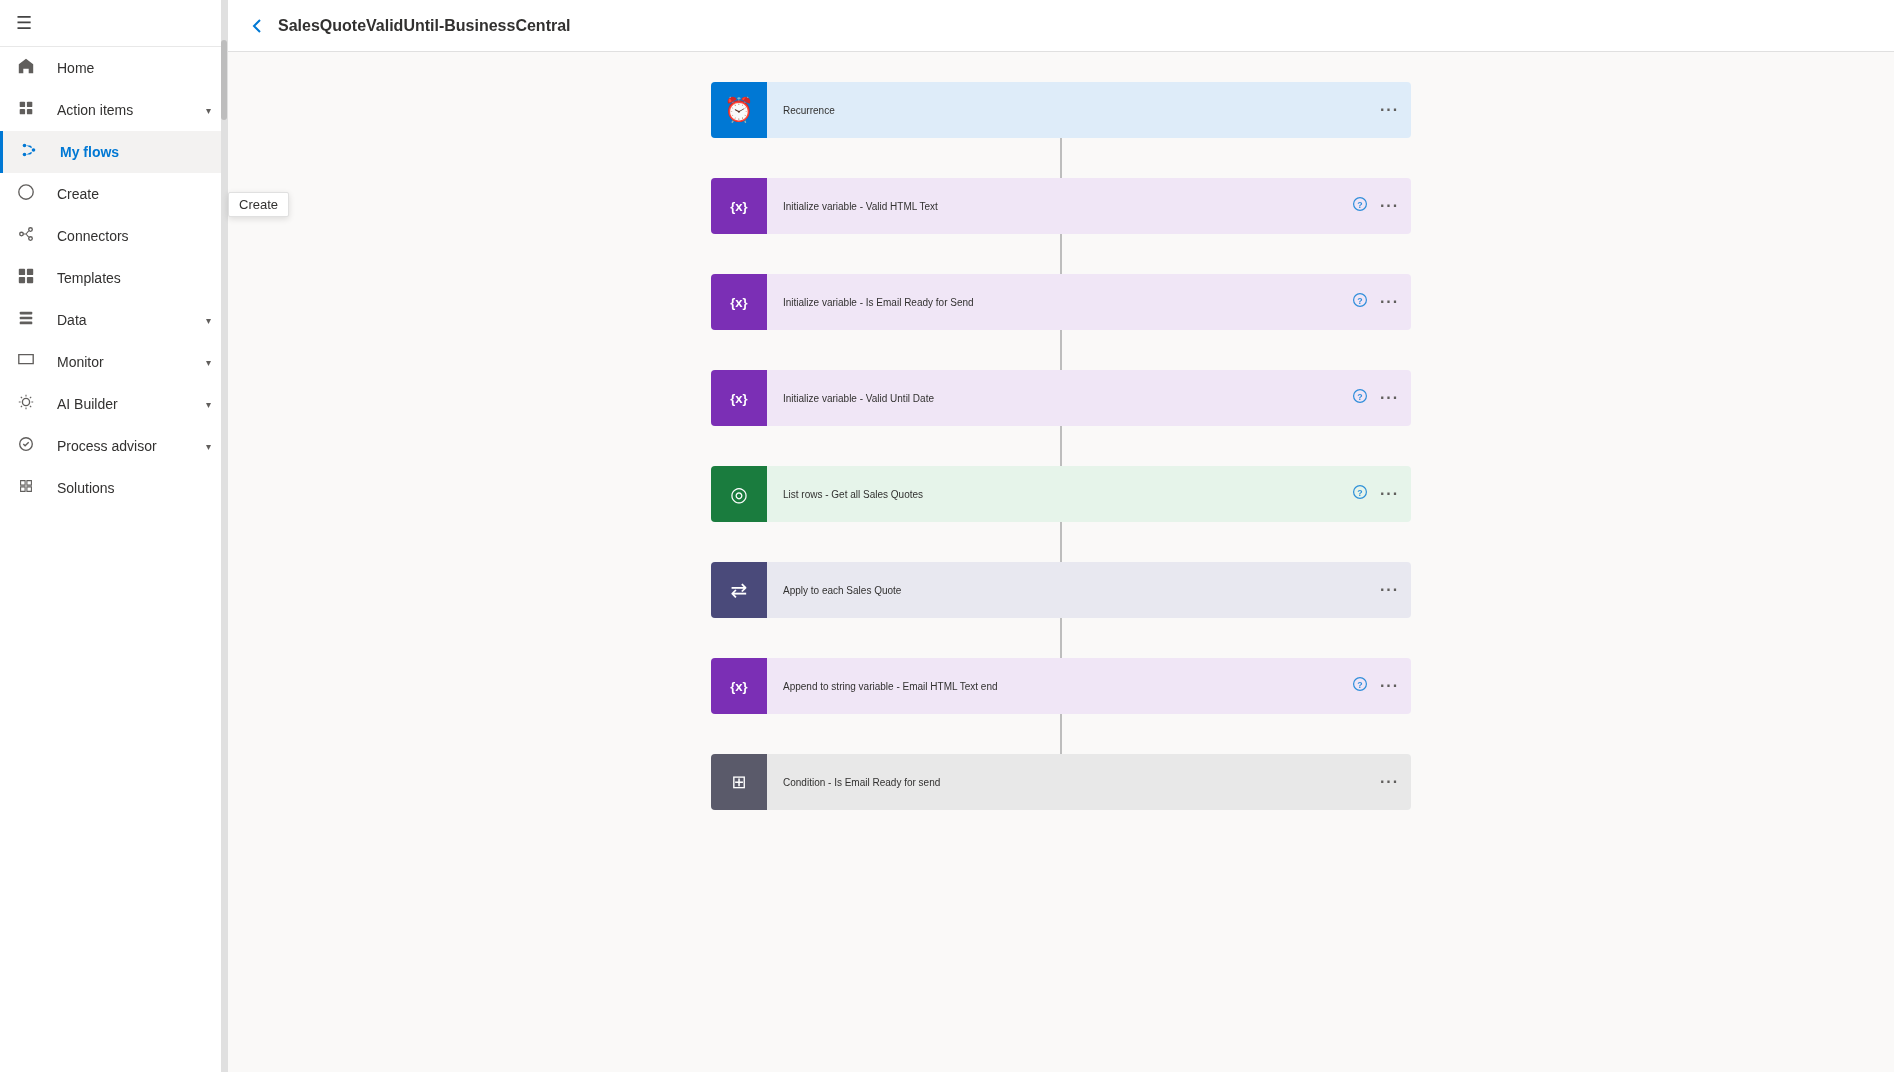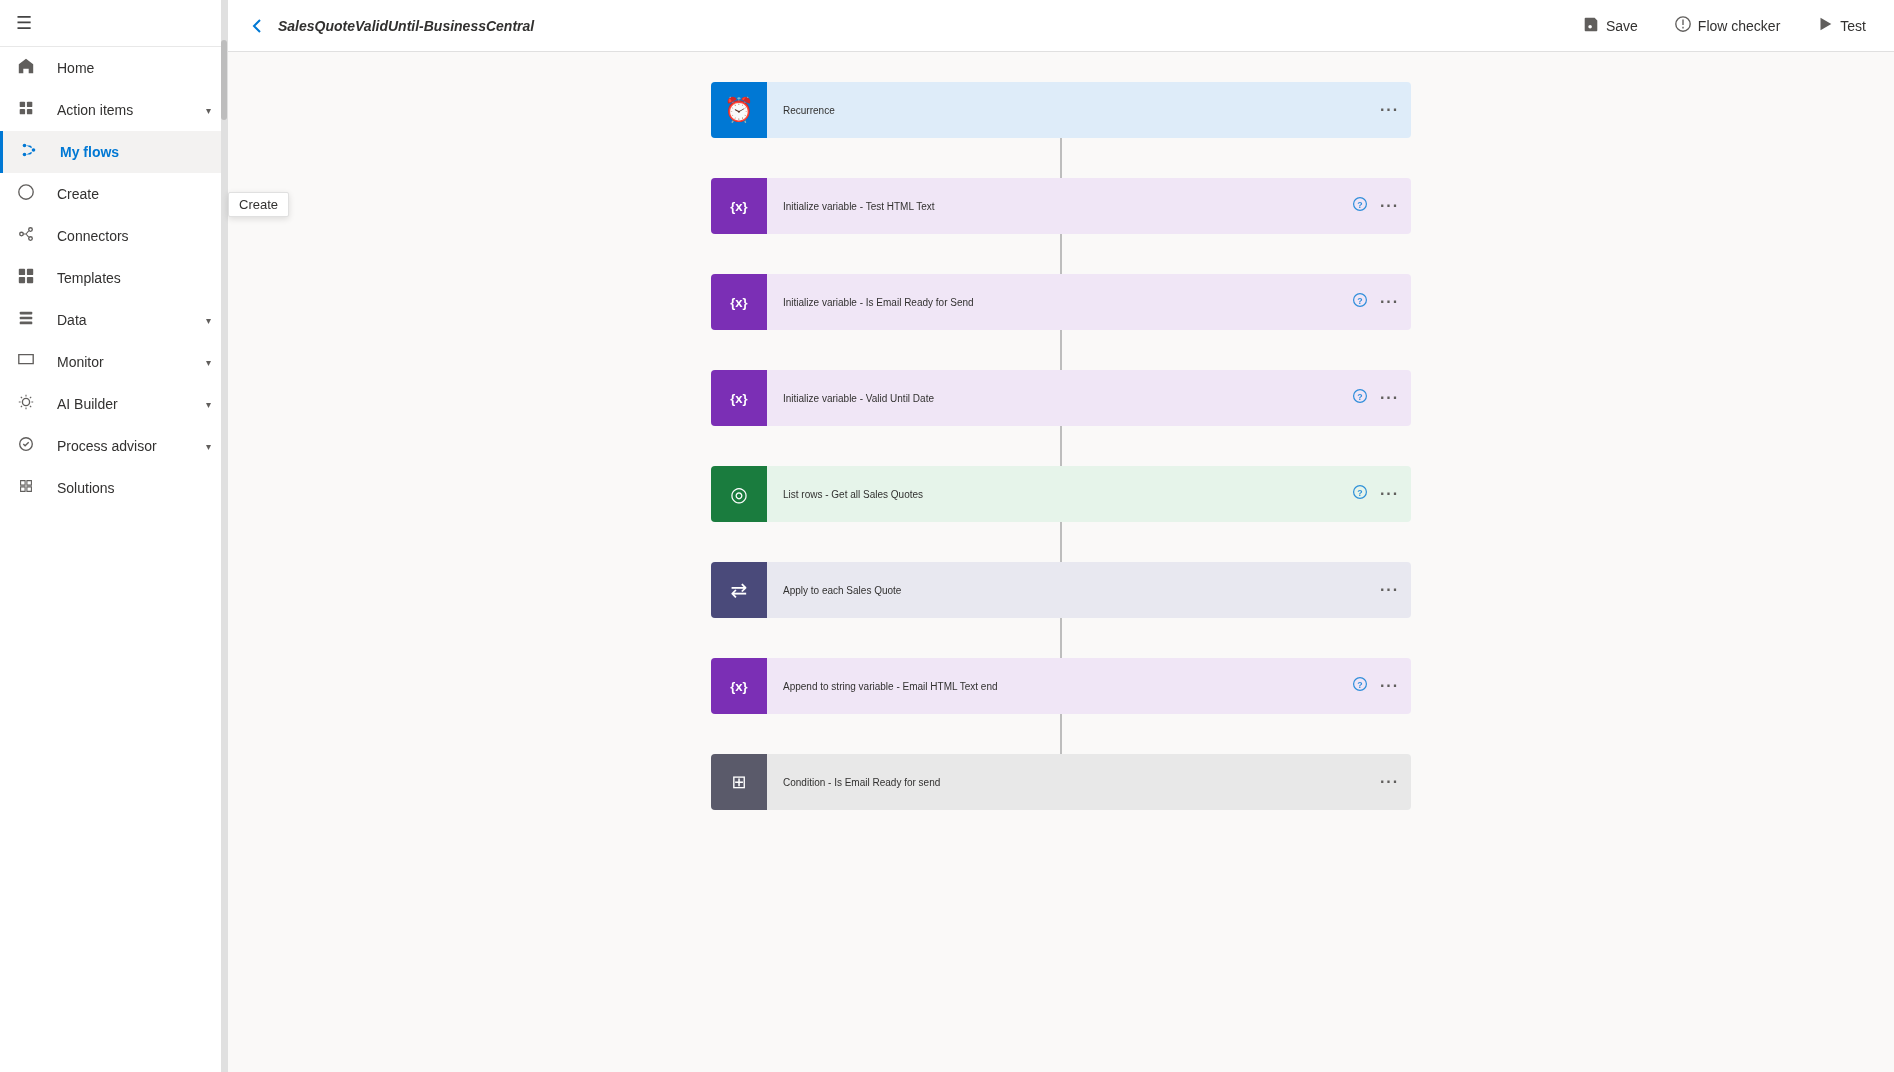--- a/index.html
+++ b/index.html
@@ -106,25 +106,24 @@
       gap: 10px;
     }
     .back-btn {
       color: #0078d4;
       font-size: 18px;
       cursor: pointer;
       display: flex;
       align-items: center;
     }
     .page-title {
-      font-size: 14px;
+      font-size: 16px;
       font-weight: 600;
       color: #323130;
       flex: 1;
-      font-style: italic;
     }
     .header-actions {
       display: flex;
       align-items: center;
       gap: 20px;
     }
     .header-btn {
       display: flex;
       align-items: center;
       gap: 6px;
@@ -375,65 +374,38 @@
 
 <div class="main">
 
   <div class="header">
     <div class="back-btn">
       <svg width="20" height="20" viewBox="0 0 20 20" fill="#0078d4">
           <path d="M12 4l-6 6 6 6" stroke="#0078d4" stroke-width="2" fill="none"></path>
         </svg>
     </div>
     <span class="page-title">SalesQuoteValidUntil-BusinessCentral</span>
-    <div class="header-actions">
-      <div class="header-btn">
-        <span class="header-btn-icon">
-          <svg width="18" height="18" viewBox="0 0 20 20" fill="#605e5c">
-              <path d="M4 3h10l3 3v11a1 1 0 01-1 1H4a1 1 0 01-1-1V4a1 1 0 011-1zm5 12a2 2 0 100-4 2 2 0 000 4zm1-9H6V3h4v3z"></path>
-            </svg>
-        </span>
-        <span>Save</span>
-      </div>
-      <div class="header-btn">
-        <span class="header-btn-icon">
-          <svg width="18" height="18" viewBox="0 0 20 20" fill="#605e5c">
-              <circle cx="10" cy="10" r="8" stroke="#605e5c" stroke-width="1.5" fill="none"></circle>
-              <path d="M10 5v6M10 13v2" stroke="#605e5c" stroke-width="1.5"></path>
-            </svg>
-        </span>
-        <span>Flow checker</span>
-      </div>
-      <div class="header-btn">
-        <span class="header-btn-icon">
-          <svg width="18" height="18" viewBox="0 0 20 20" fill="#605e5c">
-              <path d="M5 3l12 7-12 7V3z"></path>
-            </svg>
-        </span>
-        <span>Test</span>
-      </div>
-    </div>
   </div>
 
   <div class="canvas">
     <div class="flow-container">
 
       <div class="flow-step step-recurrence" style="background:#deecf9;">
         <div class="step-icon" style="background:#0078d4; font-size:24px;">⏰</div>
         <span class="step-label">Recurrence</span>
         <div class="step-actions">
           <span class="step-more">···</span>
         </div>
       </div>
 
       <div class="connector-line"></div>
 
       <div class="flow-step step-var" style="background:#f0e6f6;">
         <div class="step-icon" style="background:#7b2fb5; font-size:13px; font-weight:700;">{x}</div>
-        <span class="step-label">Initialize variable - Test HTML Text</span>
+        <span class="step-label">Initialize variable - Valid HTML Text</span>
         <div class="step-actions">
           <span class="step-help">
             <svg width="16" height="16" viewBox="0 0 20 20" fill="none">
                 <circle cx="10" cy="10" r="8" stroke="#0078d4" stroke-width="1.5"></circle>
                 <text x="10" y="14.5" text-anchor="middle" font-size="11" fill="#0078d4" font-weight="600">?</text>
               </svg>
           </span>
           <span class="step-more">···</span>
         </div>
       </div>

